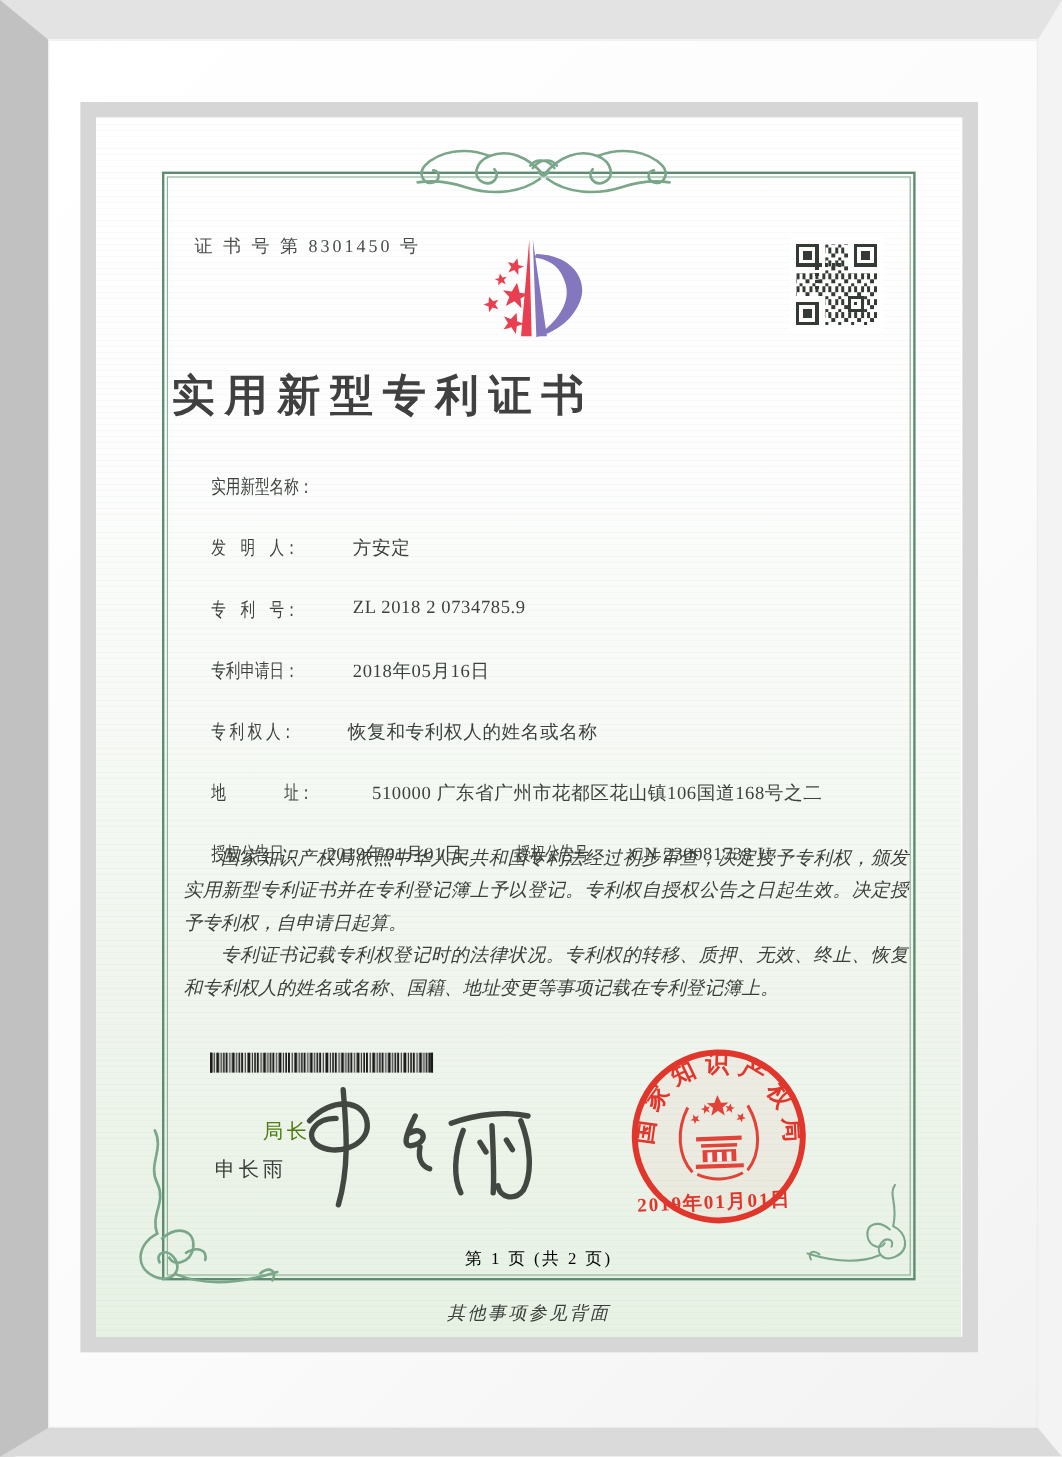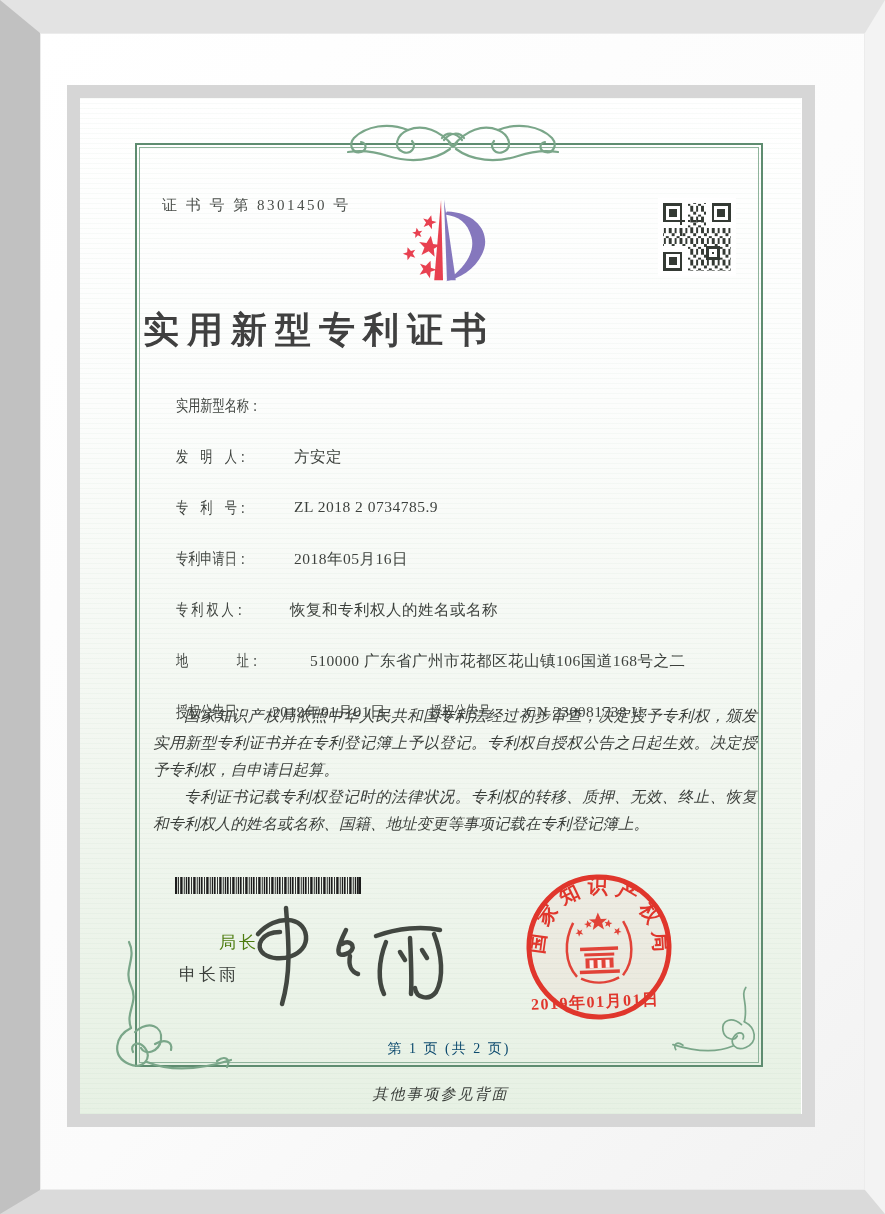--- a/index.html
+++ b/index.html
@@ -48,21 +48,21 @@
   .legal p{margin:0;text-indent:2em;}
 
   .barcode{left:175px;top:877px;width:186px;height:17px;}
   .signer-title{left:179px;top:931px;font-size:17px;letter-spacing:3px;color:#4d7c0f;margin-left:40px;}
   .signer-name{left:179px;top:963px;font-size:17px;letter-spacing:3px;color:#3e423e;}
   .signature{left:230px;top:900px;width:240px;height:110px;}
   .seal{left:522px;top:870px;width:154px;height:154px;transform:rotate(-2deg);}
   .seal-date{left:531px;top:992px;font-size:16px;font-weight:700;color:#e0362c;
              letter-spacing:1.5px;transform:rotate(-2.5deg);}
   .page-info{left:135px;width:628px;top:1040px;text-align:center;font-size:14px;
-             letter-spacing:2px;color:#0c4a6e;}
+             letter-spacing:2px;color:#000000;}
   .footer-note{left:80px;width:721px;top:1085px;text-align:center;font-size:15px;
                letter-spacing:2px;font-style:italic;color:#3b3f3b;}
 </style>
 </head>
 <body>
 
 <div class="page">
 
   <svg width="0" height="0" style="position:absolute" aria-hidden="true">
     <defs>

